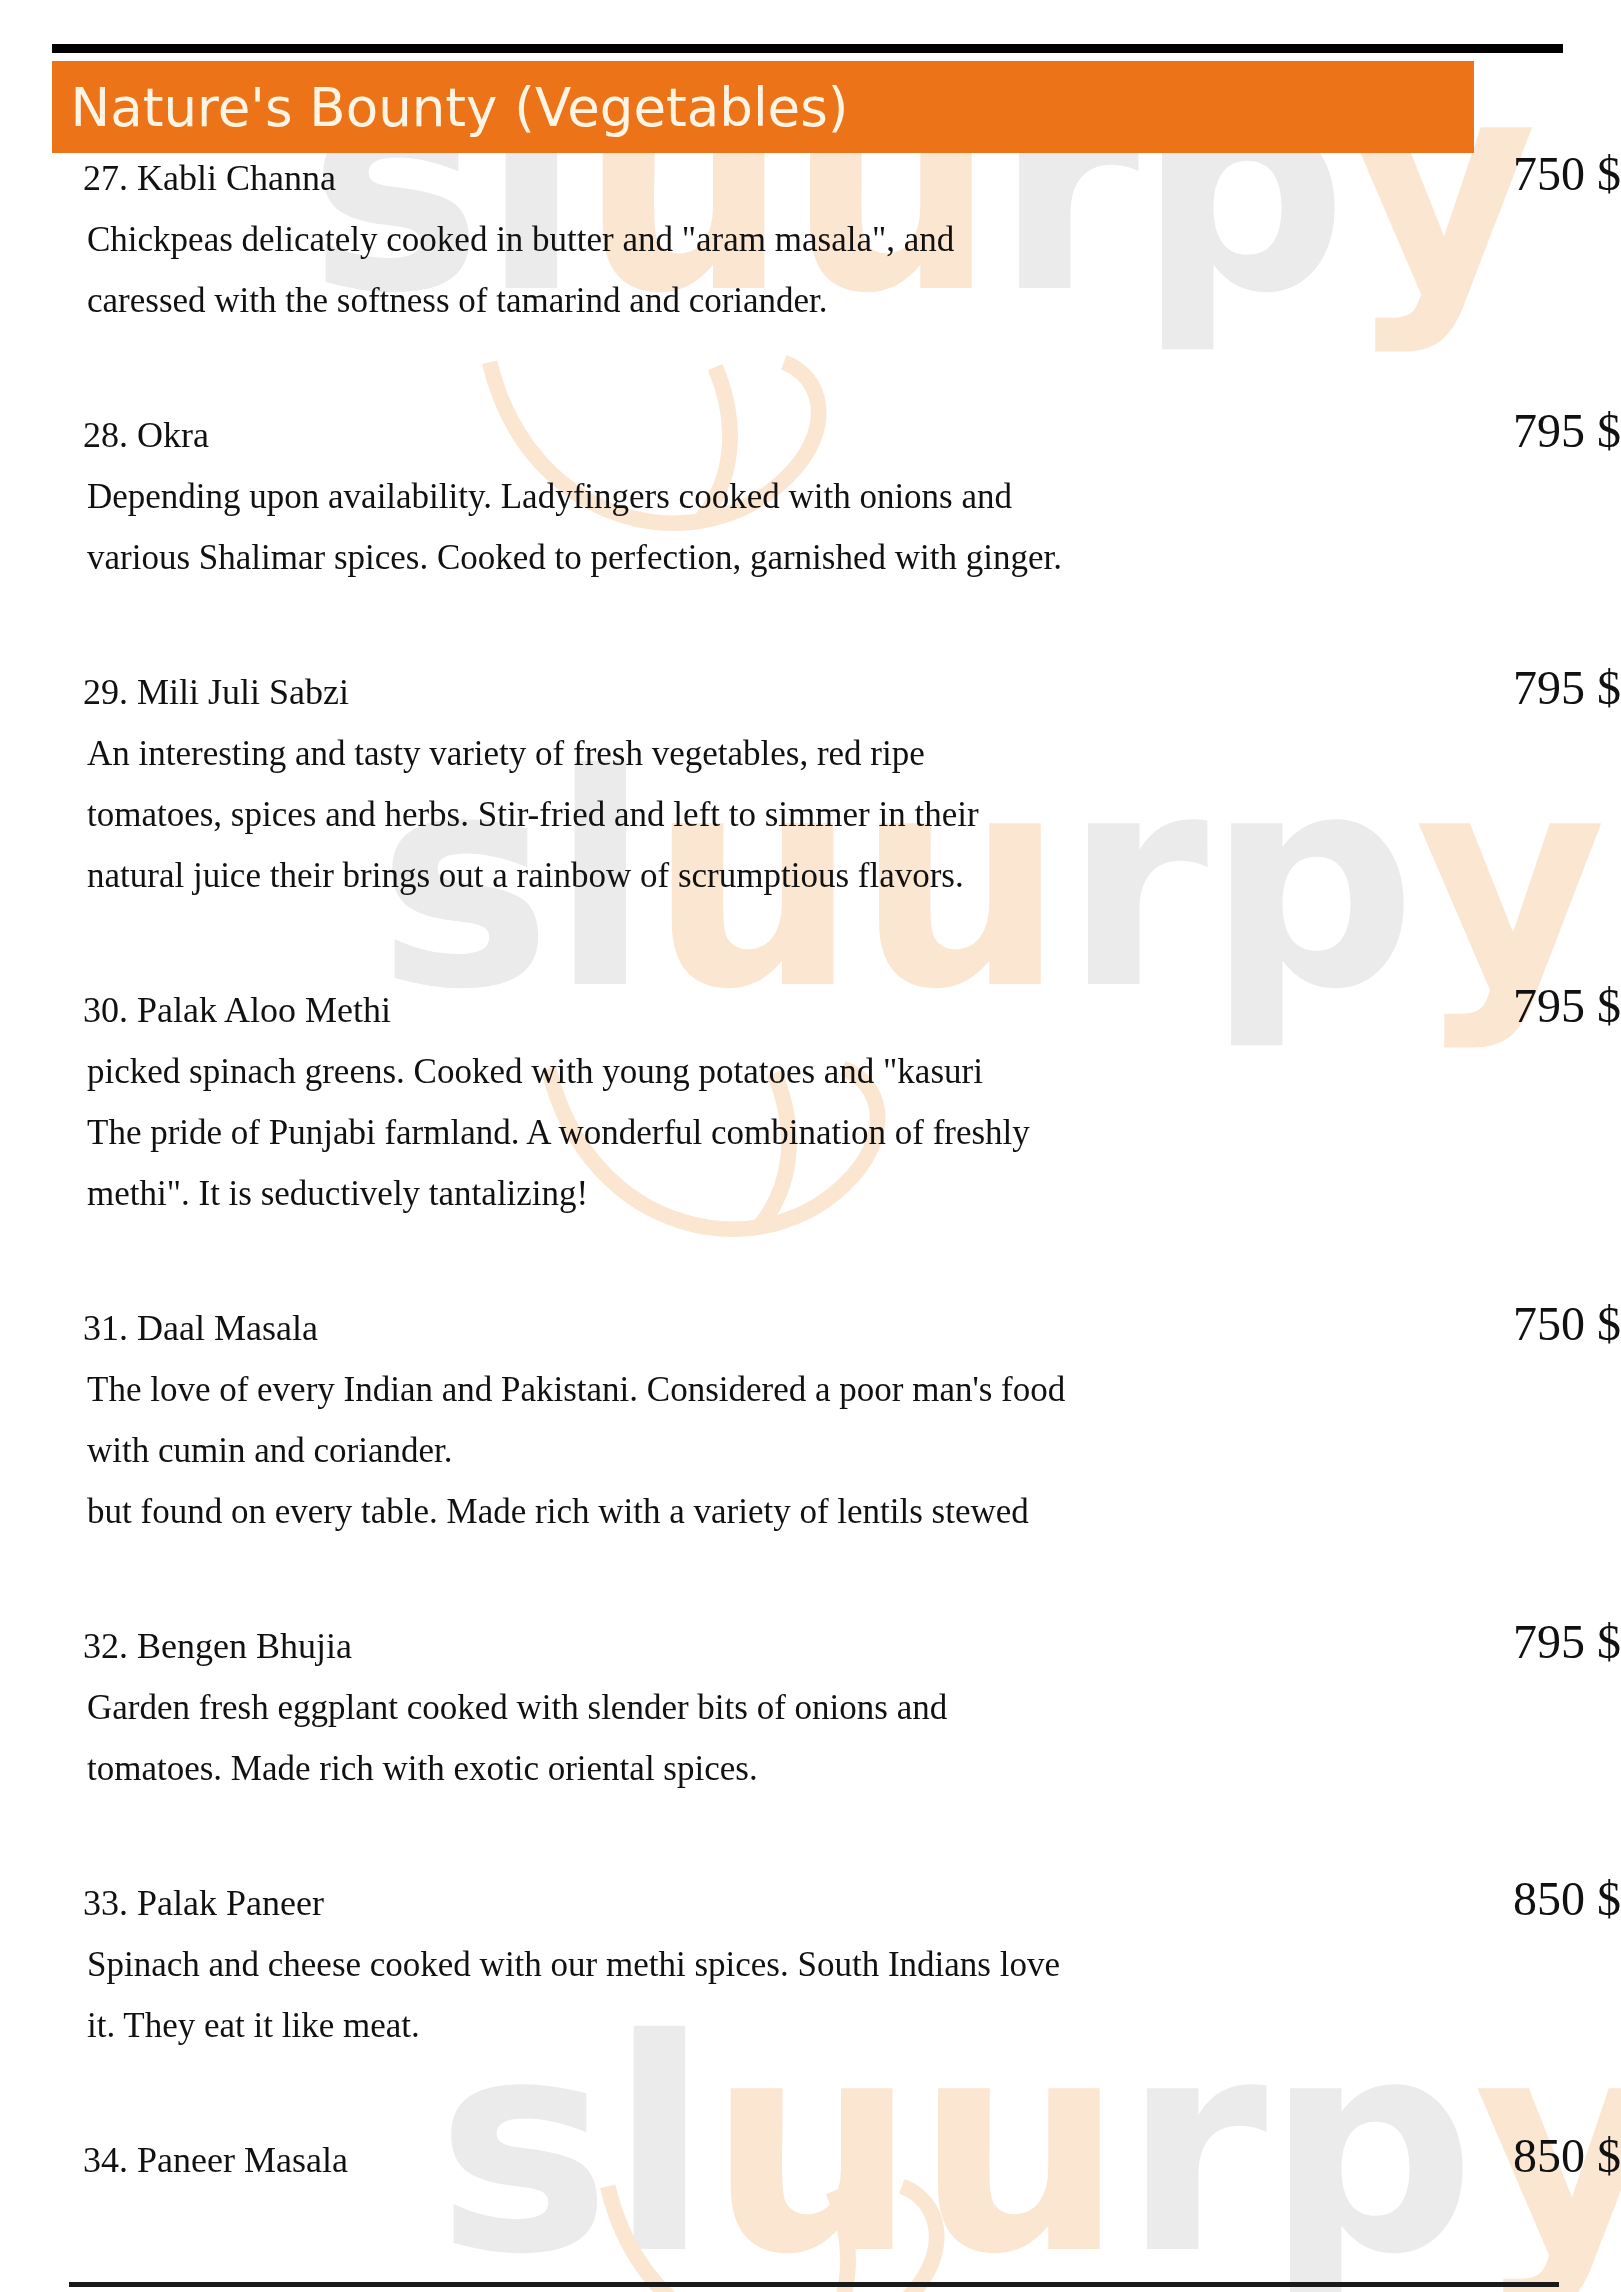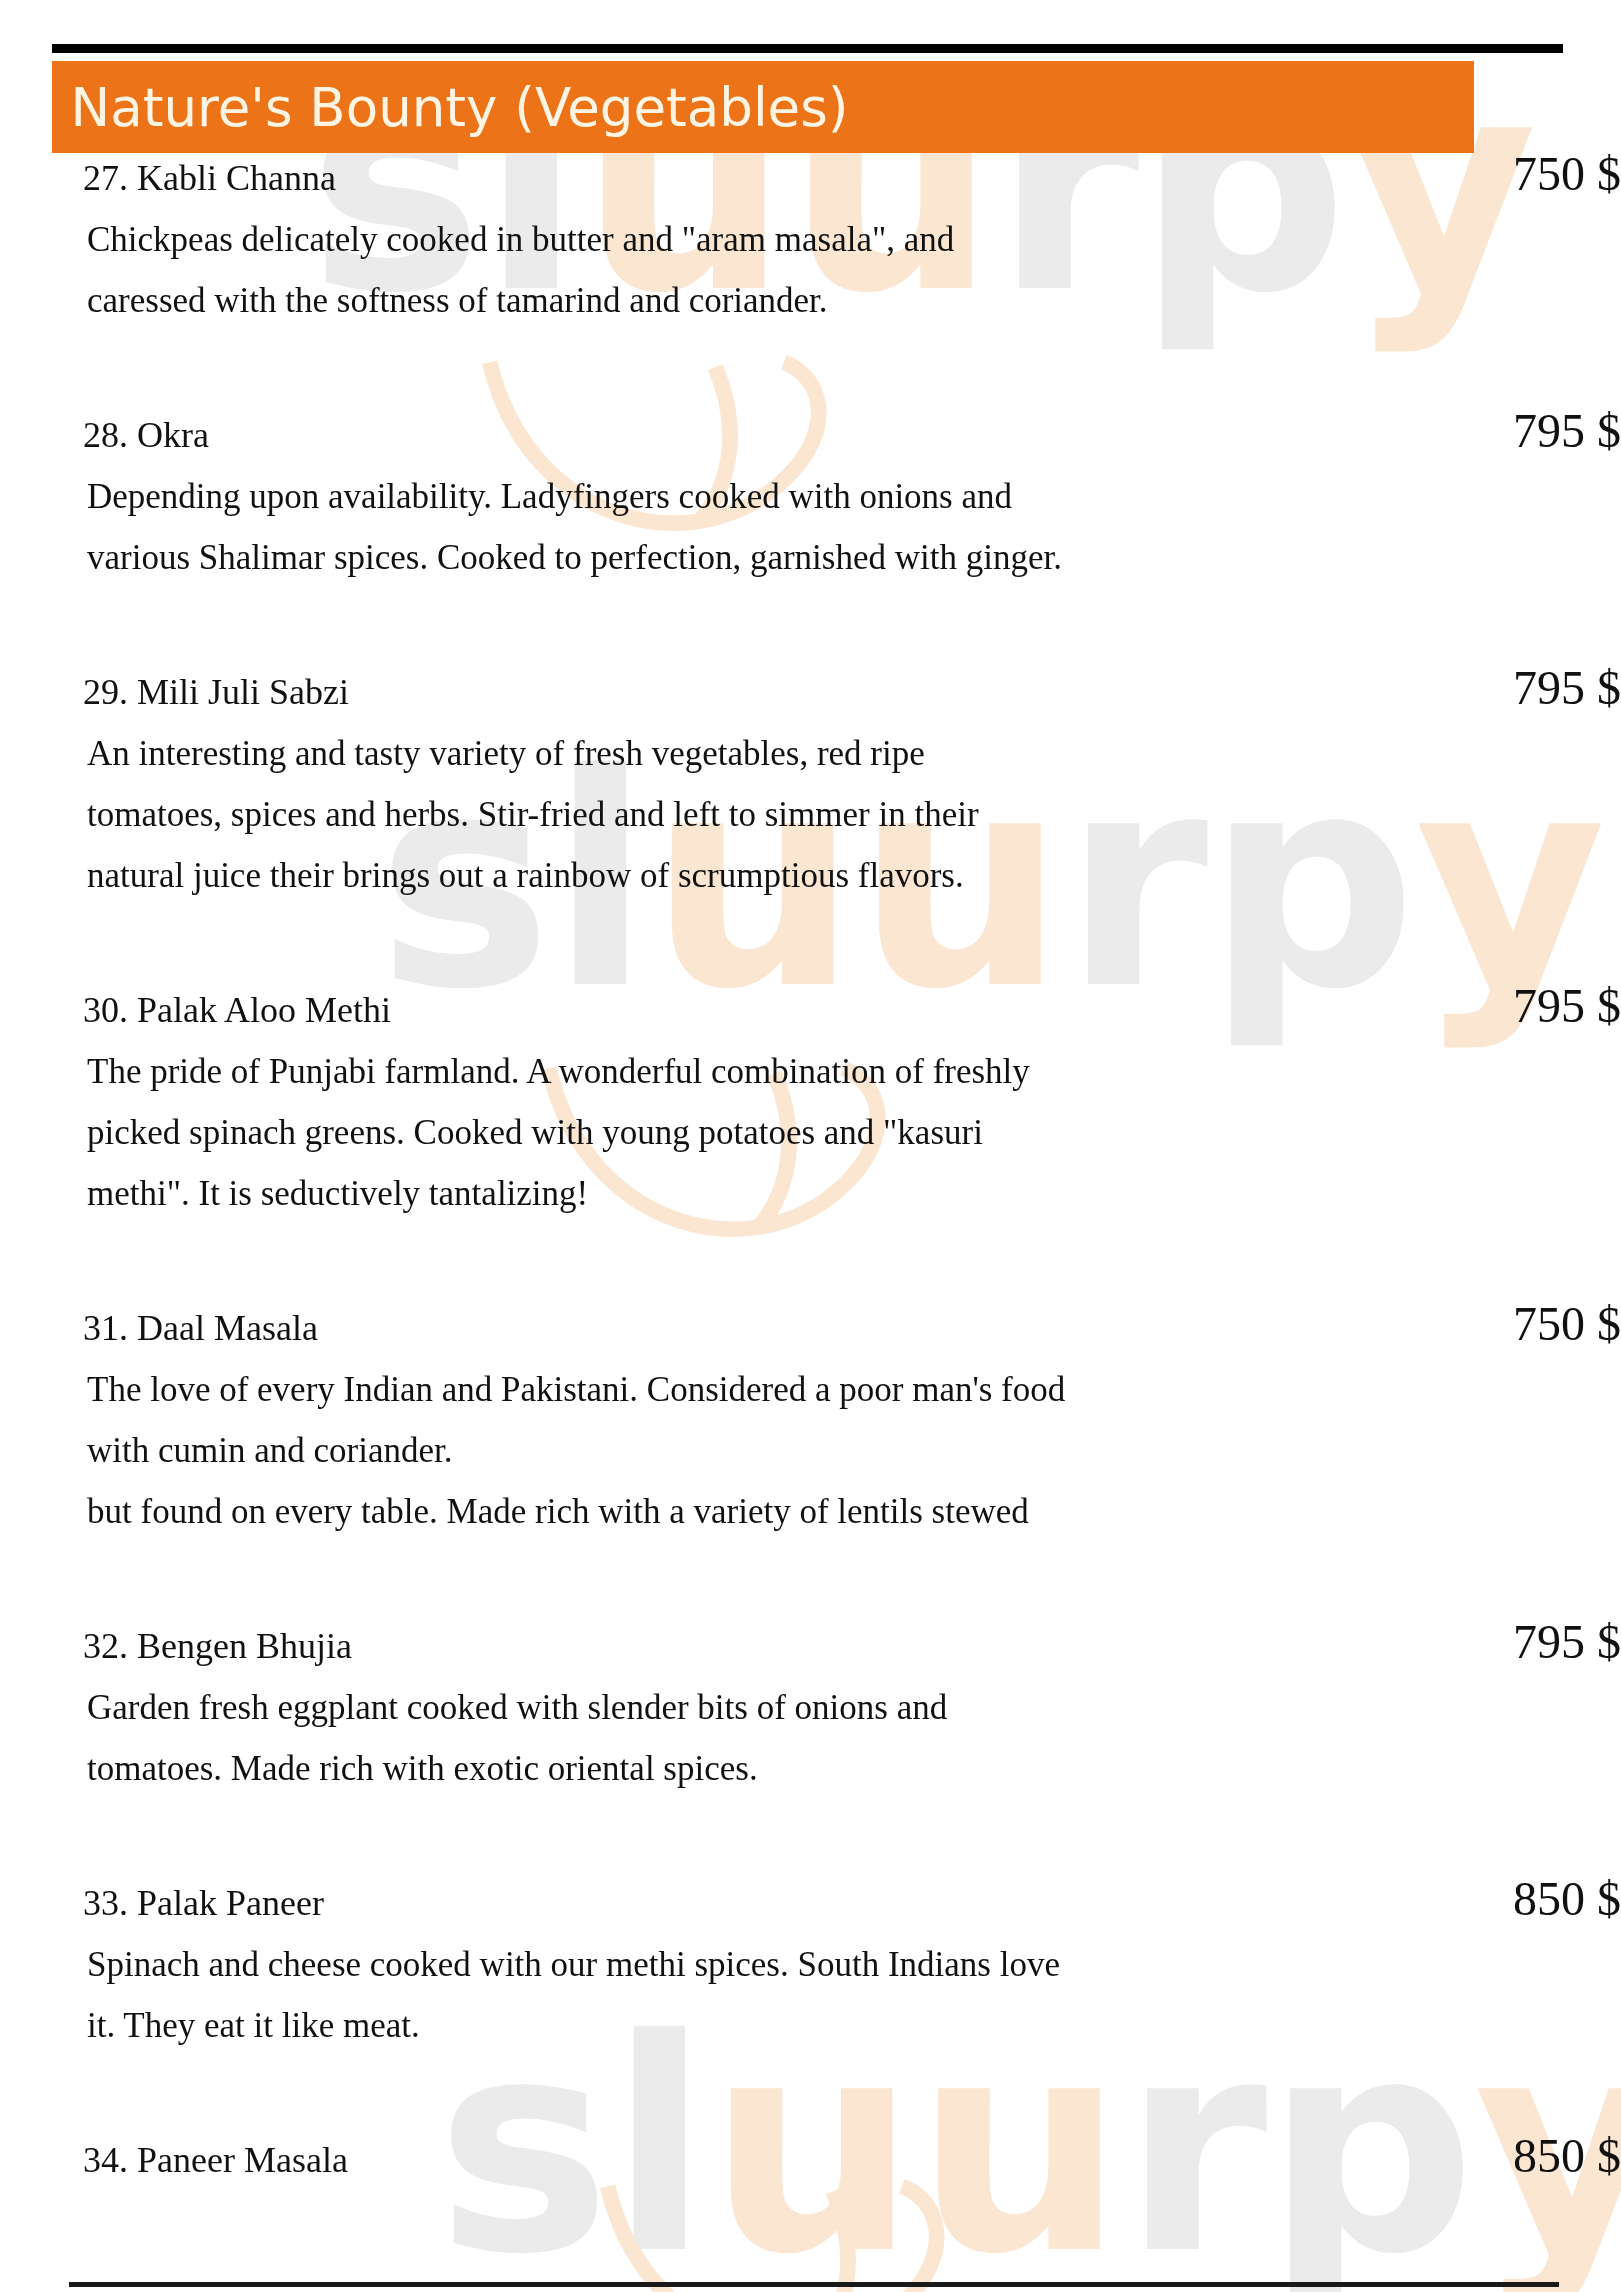--- a/index.html
+++ b/index.html
@@ -195,22 +195,22 @@
           <p>tomatoes, spices and herbs. Stir-fried and left to simmer in their</p>
           <p>natural juice their brings out a rainbow of scrumptious flavors.</p>
         </div>
       </div>
       <div class="menu-item">
         <div class="item-head">
           <div class="item-name">30. Palak Aloo Methi</div>
           <div class="item-price">795 $</div>
         </div>
         <div class="item-desc">
+          <p>picked spinach greens. Cooked with young potatoes and "kasuri</p>
           <p>The pride of Punjabi farmland. A wonderful combination of freshly</p>
-          <p>picked spinach greens. Cooked with young potatoes and "kasuri</p>
           <p>methi". It is seductively tantalizing!</p>
         </div>
       </div>
       <div class="menu-item">
         <div class="item-head">
           <div class="item-name">31. Daal Masala</div>
           <div class="item-price">750 $</div>
         </div>
         <div class="item-desc">
           <p>The love of every Indian and Pakistani. Considered a poor man's food</p>

